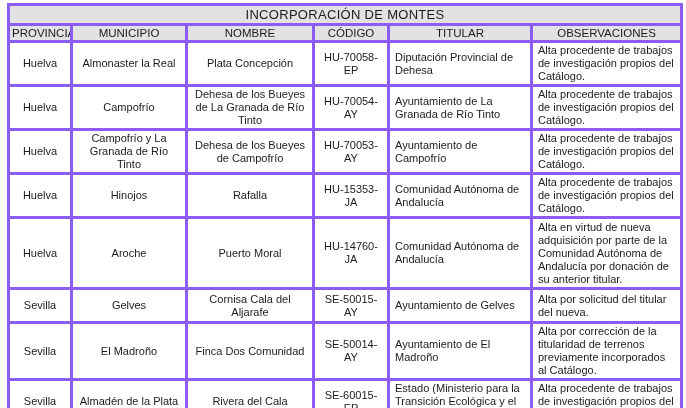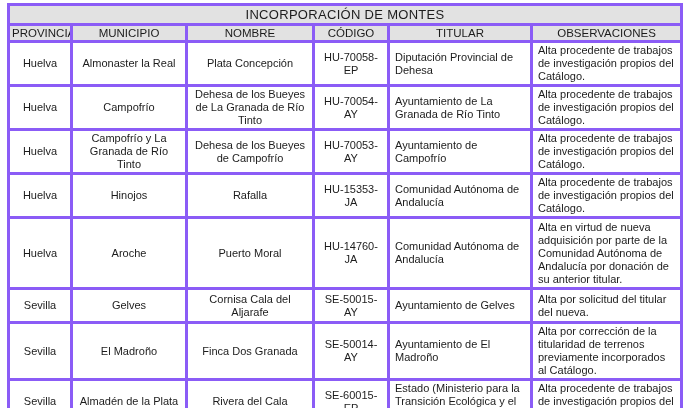--- a/index.html
+++ b/index.html
@@ -130,21 +130,21 @@
         <td class="c-provincia">Sevilla</td>
         <td class="c-municipio">Gelves</td>
         <td class="c-nombre">Cornisa Cala del Aljarafe</td>
         <td class="c-codigo">SE-50015-AY</td>
         <td class="c-titular">Ayuntamiento de Gelves</td>
         <td class="c-observaciones">Alta por solicitud del titular del nueva.</td>
       </tr>
       <tr style="height:51px">
         <td class="c-provincia">Sevilla</td>
         <td class="c-municipio">El Madroño</td>
-        <td class="c-nombre">Finca Dos Granada</td>
+        <td class="c-nombre">Finca Dos Comunidad</td>
         <td class="c-codigo">SE-50014-AY</td>
         <td class="c-titular">Ayuntamiento de El Madroño</td>
         <td class="c-observaciones">Alta por corrección de la titularidad de terrenos previamente incorporados al Catálogo.</td>
       </tr>
       <tr style="height:42px">
         <td class="c-provincia">Sevilla</td>
         <td class="c-municipio">Almadén de la Plata</td>
         <td class="c-nombre">Rivera del Cala</td>
         <td class="c-codigo">SE-60015-EP</td>
         <td class="c-titular">Estado (Ministerio para la Transición Ecológica y el Reto Demográfico - CHG)</td>

